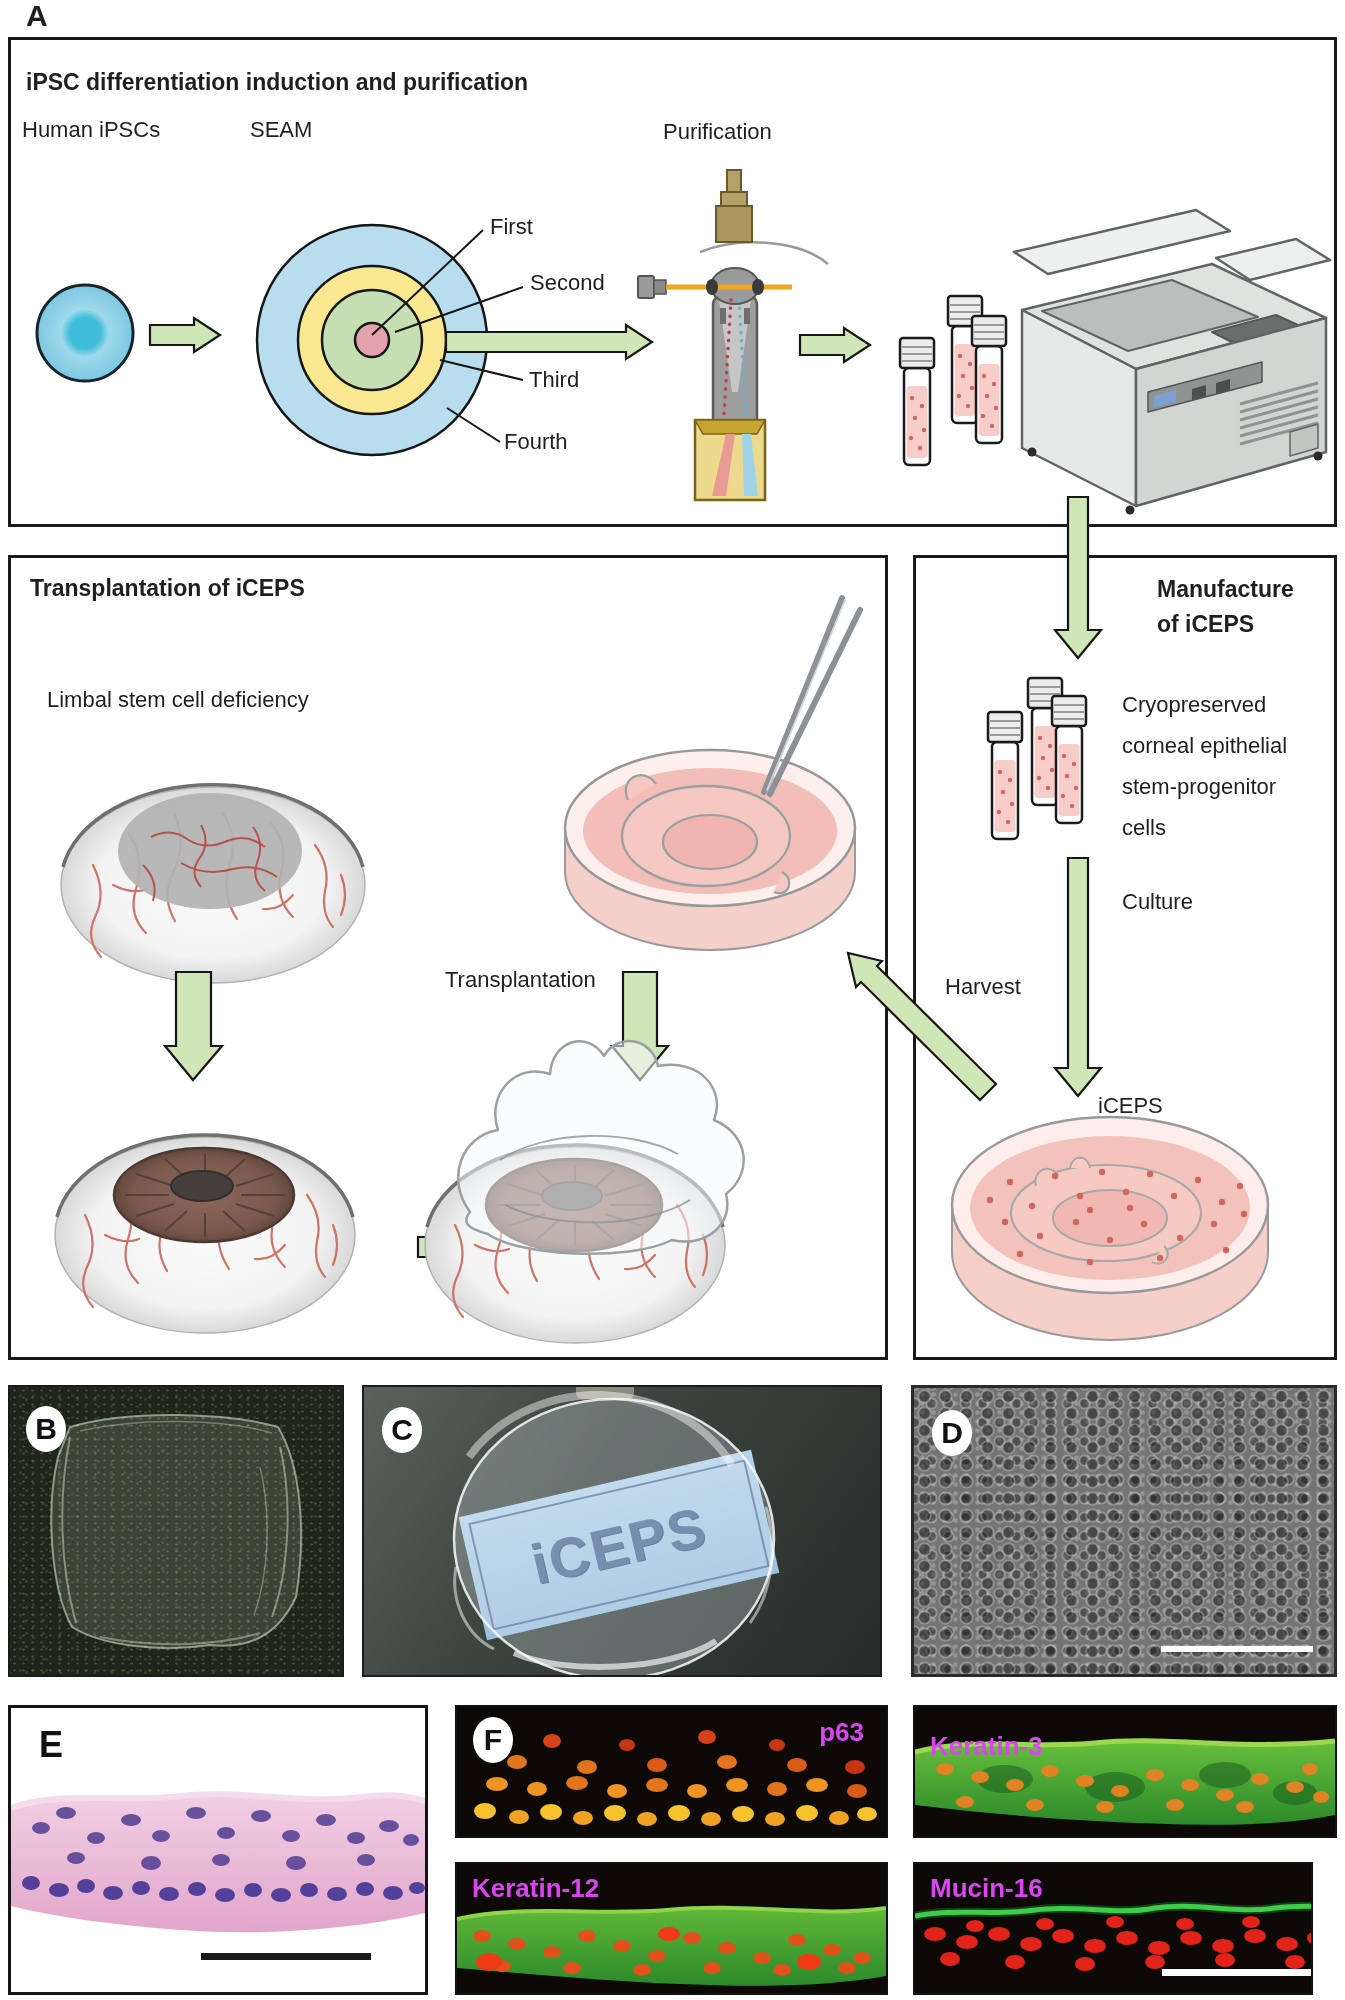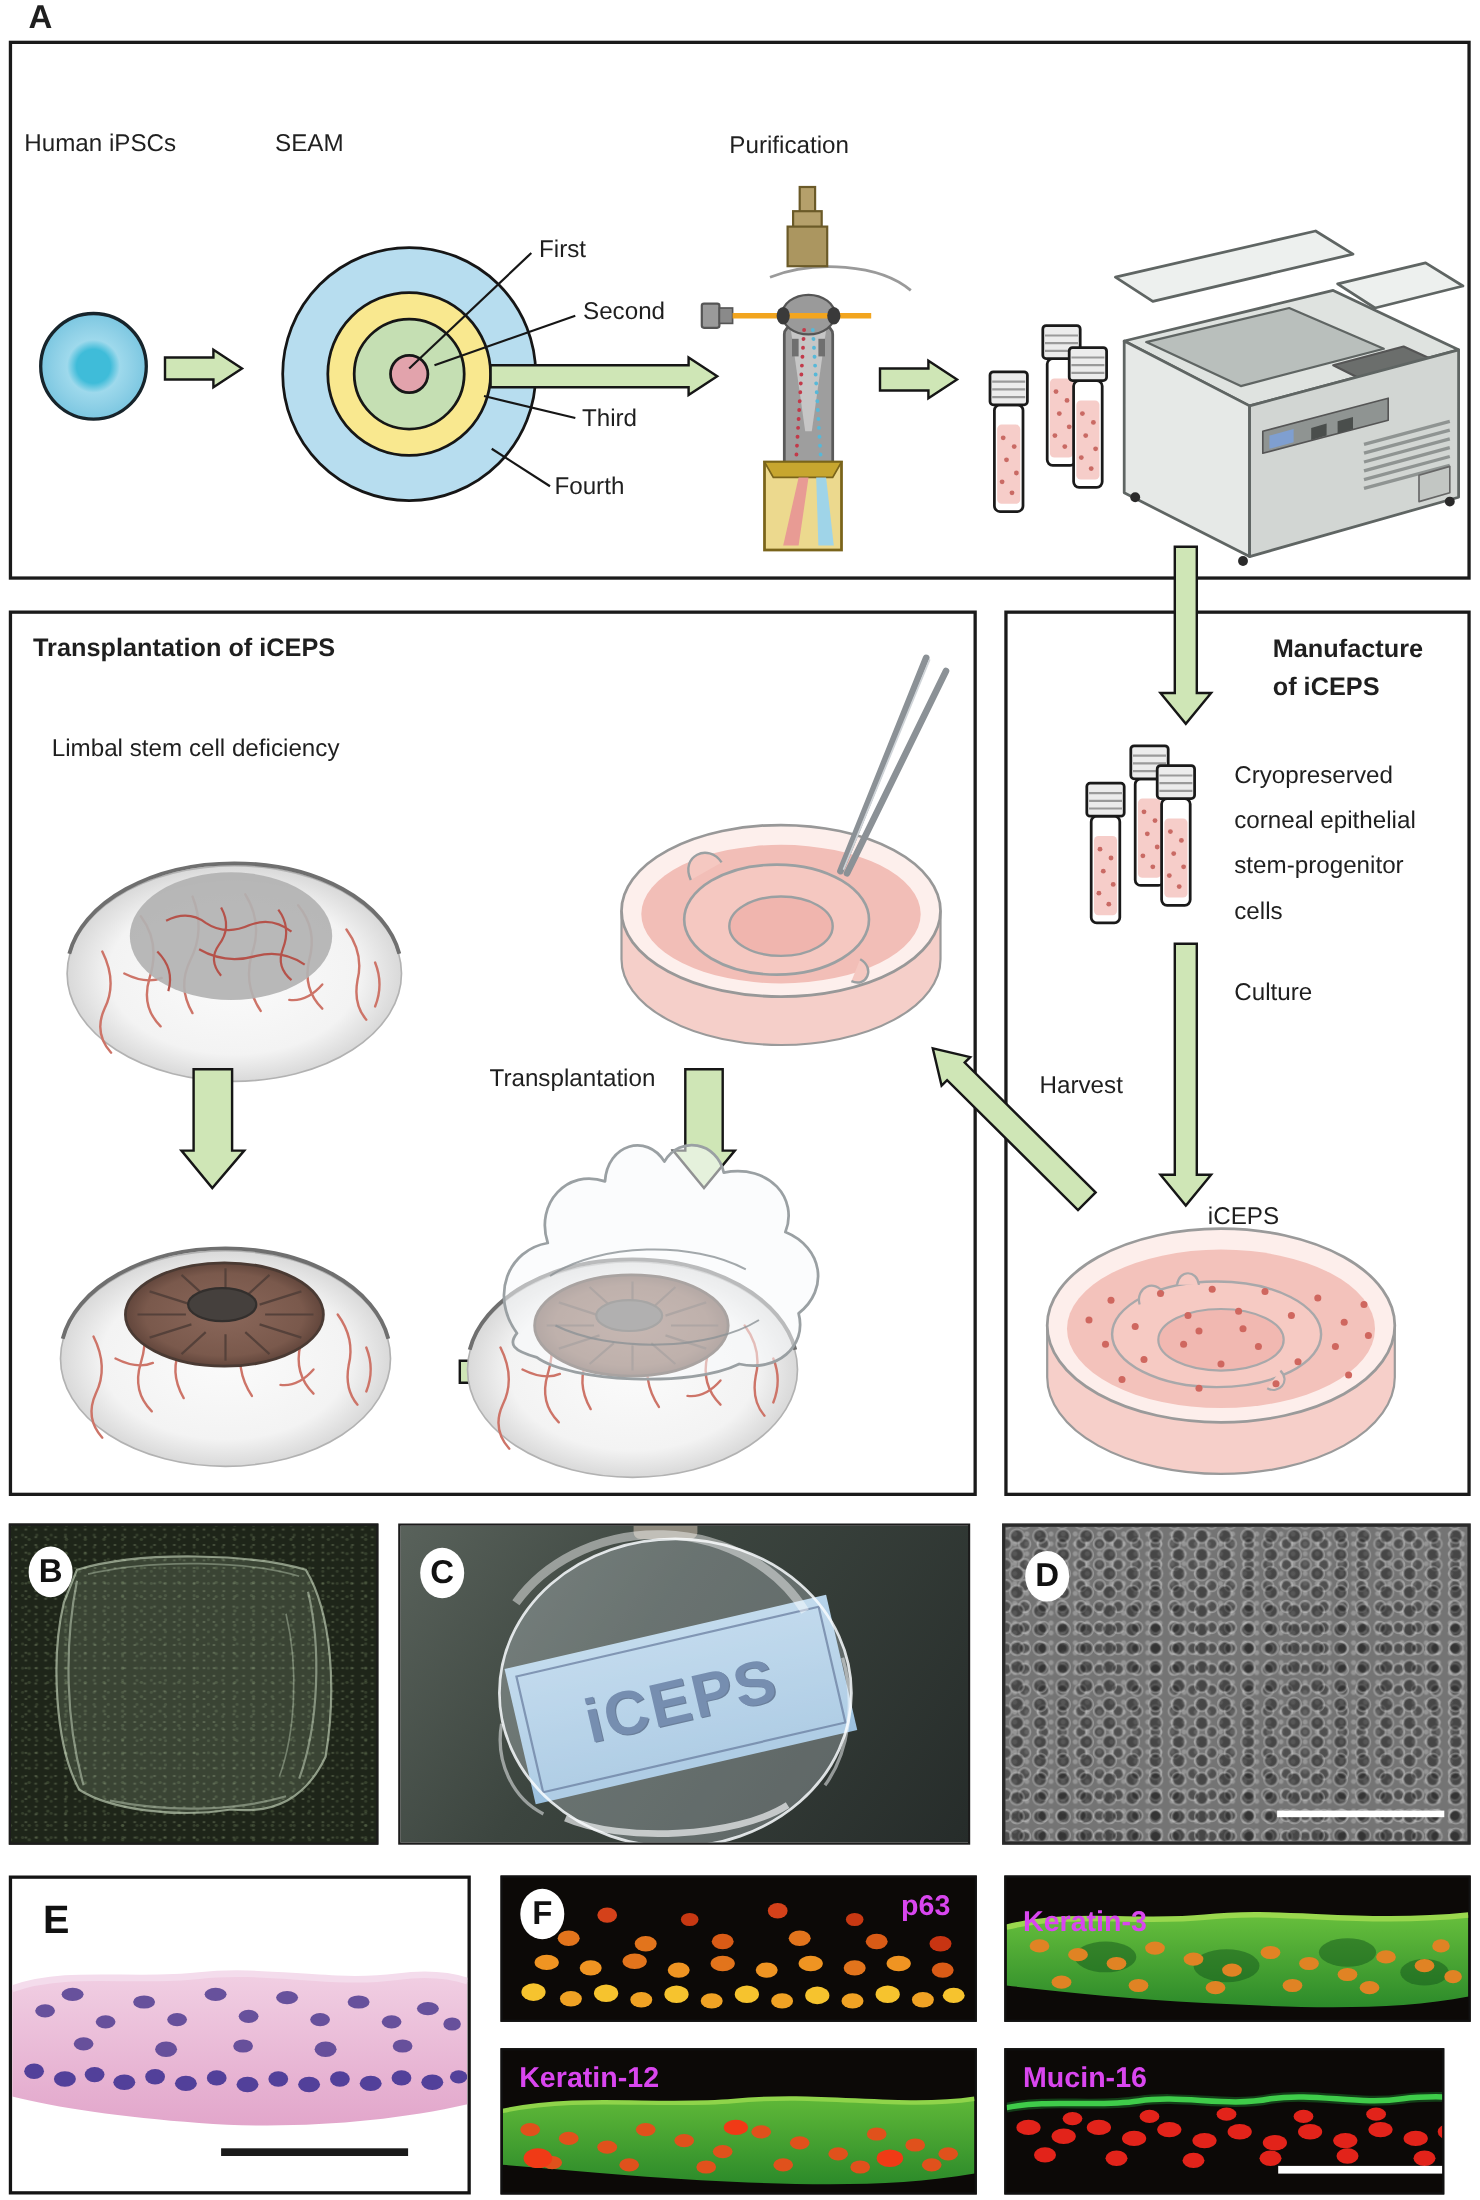--- a/index.html
+++ b/index.html
@@ -525,30 +525,31 @@
         <circle cx="1160" cy="1258" r="3.2"></circle>
           <circle cx="1226" cy="1250" r="3.2"></circle>
       </g>
     </g>
 
     <polygon class="garrow" points="996,1084 877,966 882,961 848,953 856,987 861,982 980,1100"></polygon>
   </svg>
 
   <div class="txt" style="left:26px;top:0px;font-size:30px;font-weight:600;">A</div>
 
+  <div class="txt bold t23" style="left:26px;top:70px;">iPSC differentiation induction and purification</div>
   <div class="txt" style="left:22px;top:118px;">Human iPSCs</div>
   <div class="txt" style="left:250px;top:118px;">SEAM</div>
   <div class="txt" style="left:663px;top:120px;">Purification</div>
   <div class="txt" style="left:490px;top:215px;">First</div>
   <div class="txt" style="left:530px;top:271px;">Second</div>
   <div class="txt" style="left:529px;top:368px;">Third</div>
   <div class="txt" style="left:504px;top:430px;">Fourth</div>
 
   <div class="txt bold t23" style="left:30px;top:576px;">Transplantation of iCEPS</div>
-  <div class="txt" style="left:47px;top:668px;">Limbal stem cell deficiency</div>
+  <div class="txt" style="left:47px;top:688px;">Limbal stem cell deficiency</div>
   <div class="txt" style="left:445px;top:968px;">Transplantation</div>
 
   <div class="txt bold t23" style="left:1157px;top:572px;line-height:35px;">
     <span>Manufacture</span><br>
     <span>of iCEPS</span>
   </div>
   <div class="txt" style="left:1122px;top:684px;line-height:41px;">
     <span>Cryopreserved</span><br>
     <span>corneal epithelial</span><br>
     <span>stem-progenitor</span><br>

